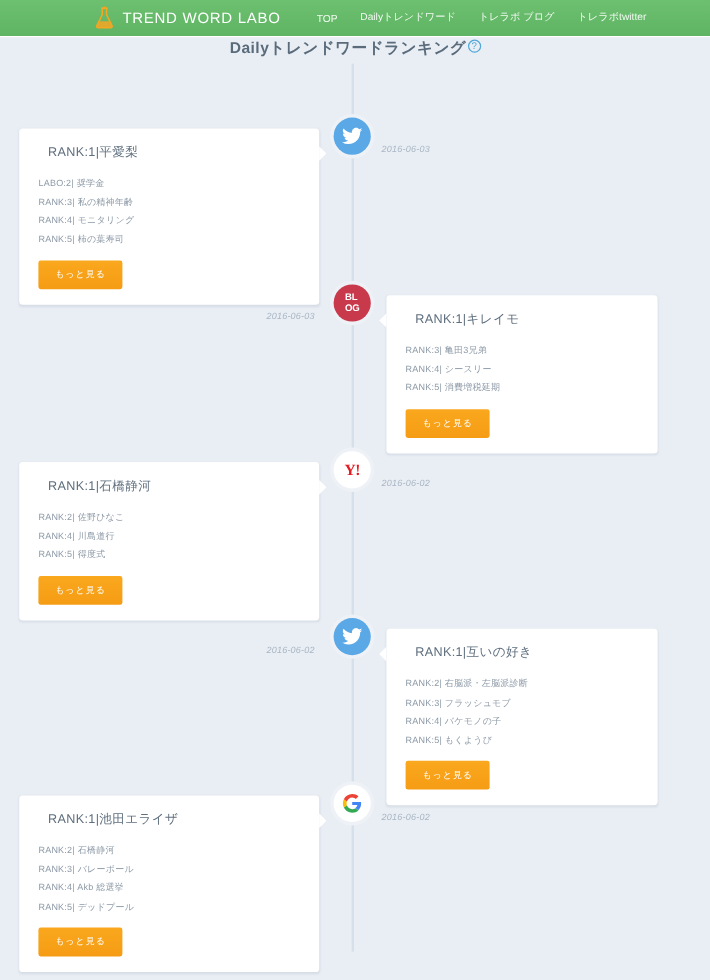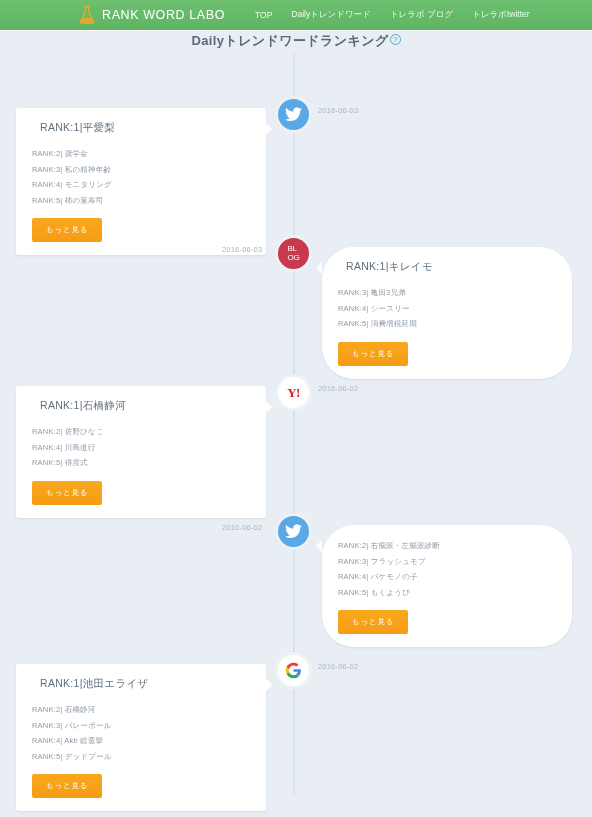--- a/index.html
+++ b/index.html
@@ -115,54 +115,55 @@
     justify-content: center;
     overflow: hidden;
   }
   .node-twitter { background: #5aa9e6; }
   .node-blog    { background: #c8394c; }
   .node-yahoo   { background: #ffffff; }
   .node-google  { background: #ffffff; }
   .blog-txt {
     color: #fff;
     font-size: 8px;
-    font-weight: normal;
+    font-weight: bold;
     line-height: 8.5px;
     letter-spacing: -0.2px;
   }
   .yahoo-txt {
     color: #e31c23;
     font-size: 13px;
     font-weight: bold;
     font-family: "Liberation Serif", serif;
     letter-spacing: -0.5px;
   }
 
   .date {
     position: absolute;
-    top: 10px;
+    top: 25px;
     font-size: 7.5px;
     color: #a9b6c3;
     letter-spacing: 0.2px;
     white-space: nowrap;
+    font-style: italic;
   }
   .date-right { left: 318px; }
   .date-left  { left: 222px; text-align: right; }
 
   
   .card {
     position: absolute;
     top: 12px;
     background: #ffffff;
     border-radius: 3px;
     box-shadow: 0 1px 2px rgba(120,140,160,0.18);
     padding: 13px 14px 13px 16px;
   }
   .card-left  { left: 16px;  width: 250px; }
-  .card-right { left: 322px; width: 250px; border-radius: 32px; }
+  .card-right { left: 322px; width: 226px; }
 
   .card-arrow {
     position: absolute;
     top: 15px;
     width: 0; height: 0;
     border-top: 6px solid transparent;
     border-bottom: 6px solid transparent;
   }
   .card-left .card-arrow {
     right: -6px;
@@ -207,21 +208,21 @@
 <div class="header">
   <div class="brand">
     <span>
       <svg class="flask-icon" viewBox="0 0 20 22">
         <path d="M8 2 L8 8 L3 18 Q2.2 20 4.4 20 L15.6 20 Q17.8 20 17 18 L12 8 L12 2 Z" fill="none" stroke="#f5a623" stroke-width="1.4"></path>
         <path d="M5.6 14 L14.4 14 L17 18 Q17.8 20 15.6 20 L4.4 20 Q2.2 20 3 18 Z" fill="#f5a623" opacity="0.85"></path>
         <line x1="7" y1="2" x2="13" y2="2" stroke="#f5a623" stroke-width="1.4"></line>
         <circle cx="10" cy="0.9" r="0.8" fill="#f5a623"></circle>
       </svg>
     </span>
-    <span class="brand-name">RANK WORD LABO</span>
+    <span class="brand-name">TREND WORD LABO</span>
   </div>
   <nav class="nav">
     <span class="nav-item">TOP</span>
     <span class="nav-item">Dailyトレンドワード</span>
     <span class="nav-item">トレラボ ブログ</span>
     <span class="nav-item">トレラボtwitter</span>
   </nav>
 </div>
 
 <div class="page-title-wrap">
@@ -237,21 +238,21 @@
         <svg width="17" height="15" viewBox="0 0 24 20">
           <path fill="#ffffff" d="M24 2.4a9.6 9.6 0 0 1-2.8.8A4.9 4.9 0 0 0 23.3.5a9.7 9.7 0 0 1-3.1 1.2A4.85 4.85 0 0 0 11.8 6a13.8 13.8 0 0 1-10-5.1 4.9 4.9 0 0 0 1.5 6.5 4.8 4.8 0 0 1-2.2-.6v.06a4.85 4.85 0 0 0 3.9 4.75 4.9 4.9 0 0 1-2.2.08 4.86 4.86 0 0 0 4.5 3.37A9.7 9.7 0 0 1 0 17.07a13.7 13.7 0 0 0 7.5 2.2c9 0 13.9-7.45 13.9-13.9l-.02-.63A9.9 9.9 0 0 0 24 2.4z"></path>
         </svg>
       </div>
     </div>
     <div class="date date-right">2016-06-03</div>
     <div class="card card-left">
       <div class="card-arrow"></div>
       <div class="card-title">RANK:1|平愛梨</div>
       <ul class="rank-list">
-        <li class="rank-item">RANK:2| 奨学金</li>
+        <li class="rank-item">LABO:2| 奨学金</li>
         <li class="rank-item">RANK:3| 私の精神年齢</li>
         <li class="rank-item">RANK:4| モニタリング</li>
         <li class="rank-item">RANK:5| 柿の葉寿司</li>
       </ul>
       <button class="more-btn">もっと見る</button>
     </div>
   </div>
 
   <div class="tl-row" style="top:181px;">
     <div class="node">
@@ -297,20 +298,21 @@
     <div class="node">
       <div class="node-inner node-twitter">
         <svg width="17" height="15" viewBox="0 0 24 20">
           <path fill="#ffffff" d="M24 2.4a9.6 9.6 0 0 1-2.8.8A4.9 4.9 0 0 0 23.3.5a9.7 9.7 0 0 1-3.1 1.2A4.85 4.85 0 0 0 11.8 6a13.8 13.8 0 0 1-10-5.1 4.9 4.9 0 0 0 1.5 6.5 4.8 4.8 0 0 1-2.2-.6v.06a4.85 4.85 0 0 0 3.9 4.75 4.9 4.9 0 0 1-2.2.08 4.86 4.86 0 0 0 4.5 3.37A9.7 9.7 0 0 1 0 17.07a13.7 13.7 0 0 0 7.5 2.2c9 0 13.9-7.45 13.9-13.9l-.02-.63A9.9 9.9 0 0 0 24 2.4z"></path>
         </svg>
       </div>
     </div>
     <div class="date date-left">2016-06-02</div>
     <div class="card card-right">
       <div class="card-arrow"></div>
+      <div class="card-title">RANK:1|互いの好き</div>
       <ul class="rank-list">
         <li class="rank-item">RANK:2| 右脳派・左脳派診断</li>
         <li class="rank-item">RANK:3| フラッシュモブ</li>
         <li class="rank-item">RANK:4| バケモノの子</li>
         <li class="rank-item">RANK:5| もくようび</li>
       </ul>
       <button class="more-btn">もっと見る</button>
     </div>
   </div>
 

